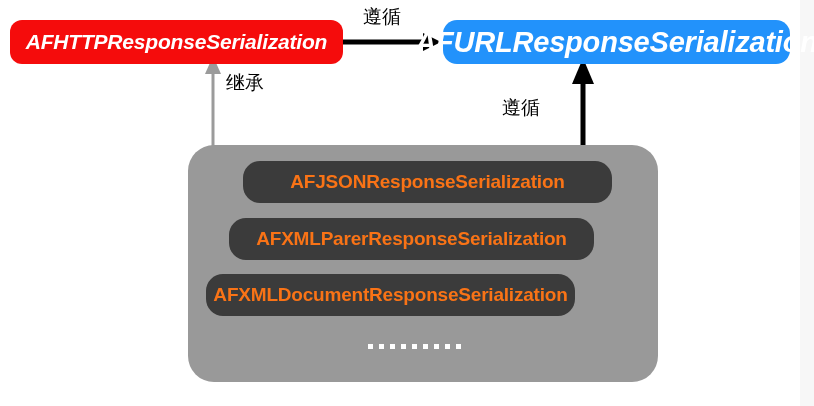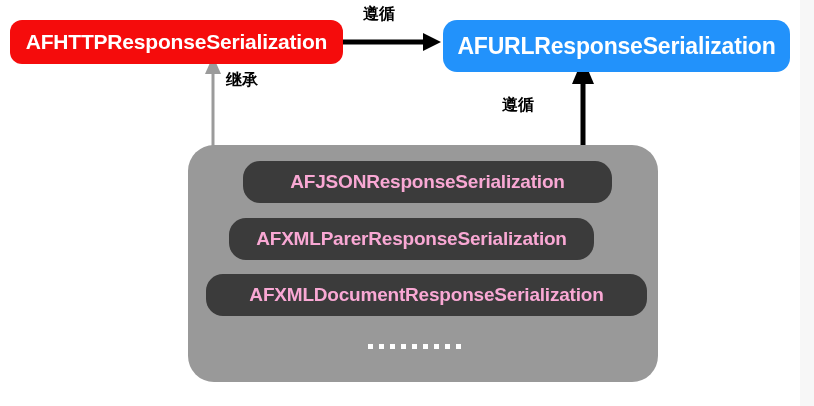--- a/index.html
+++ b/index.html
@@ -34,72 +34,73 @@
     position: absolute;
     display: flex;
     align-items: center;
     justify-content: center;
     box-sizing: border-box;
     border-radius: 14px;
     color: #ffffff;
     font-weight: bold;
     white-space: nowrap;
     letter-spacing: -0.2px;
+    font-style: italic;
   }
 
   .pill-red {
     left: 10px;
     top: 20px;
     width: 333px;
     height: 44px;
     background: #f50c0c;
     font-size: 21px;
     border-radius: 12px;
   }
 
   .pill-blue {
     left: 443px;
     top: 20px;
     width: 347px;
-    height: 52px;
+    height: 44px;
     background: #2292fb;
-    font-size: 23px;
+    font-size: 29px;
     border-radius: 14px;
   }
 
   
   .gray-container {
     position: absolute;
     left: 188px;
     top: 145px;
     width: 470px;
     height: 237px;
     background: #999999;
     border-radius: 26px;
   }
 
   .pill-dark {
     position: absolute;
     background: #3b3b3b;
     border-radius: 17px;
     font-size: 19px;
     height: 42px;
-    color: #f9a8d4;
+    color: #f97316;
     font-weight: bold;
     display: flex;
     align-items: center;
     justify-content: center;
     box-sizing: border-box;
     white-space: nowrap;
     letter-spacing: -0.2px;
   }
 
   .dark-1 { left: 243px; top: 161px; width: 369px; }
   .dark-2 { left: 229px; top: 218px; width: 365px; }
-  .dark-3 { left: 206px; top: 274px; width: 441px; }
+  .dark-3 { left: 206px; top: 274px; width: 369px; }
 
   
   .ellipsis {
     position: absolute;
     left: 368px;
     top: 344px;
     display: flex;
     gap: 6px;
     align-items: center;
   }
@@ -117,22 +118,22 @@
     width: 814px;
     height: 406px;
     overflow: visible;
     pointer-events: none;
   }
 
   
   .cn-label {
     position: absolute;
     font-family: "DejaVu Sans", "Liberation Sans", sans-serif;
-    font-size: 16px;
-    font-weight: bold;
+    font-size: 19px;
+    font-weight: normal;
     color: #000000;
     white-space: nowrap;
   }
   .label-conform-top { left: 363px; top: 4px; }
   .label-inherit     { left: 226px; top: 70px; }
   .label-conform-up  { left: 502px; top: 95px; }
 </style>
 </head>
 <body>
 

